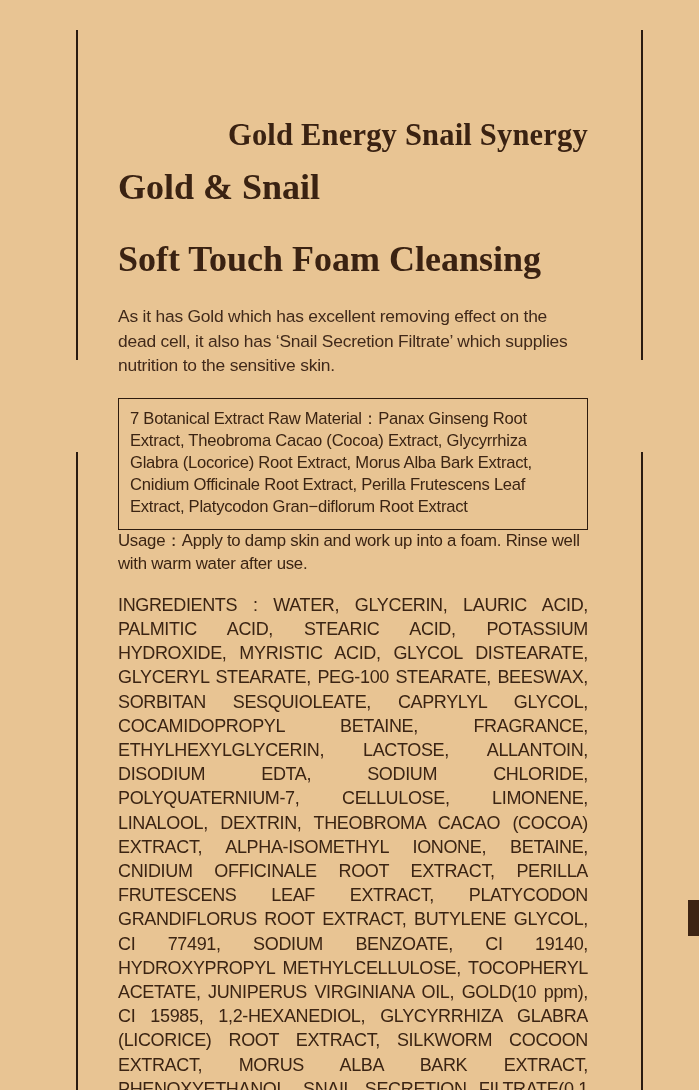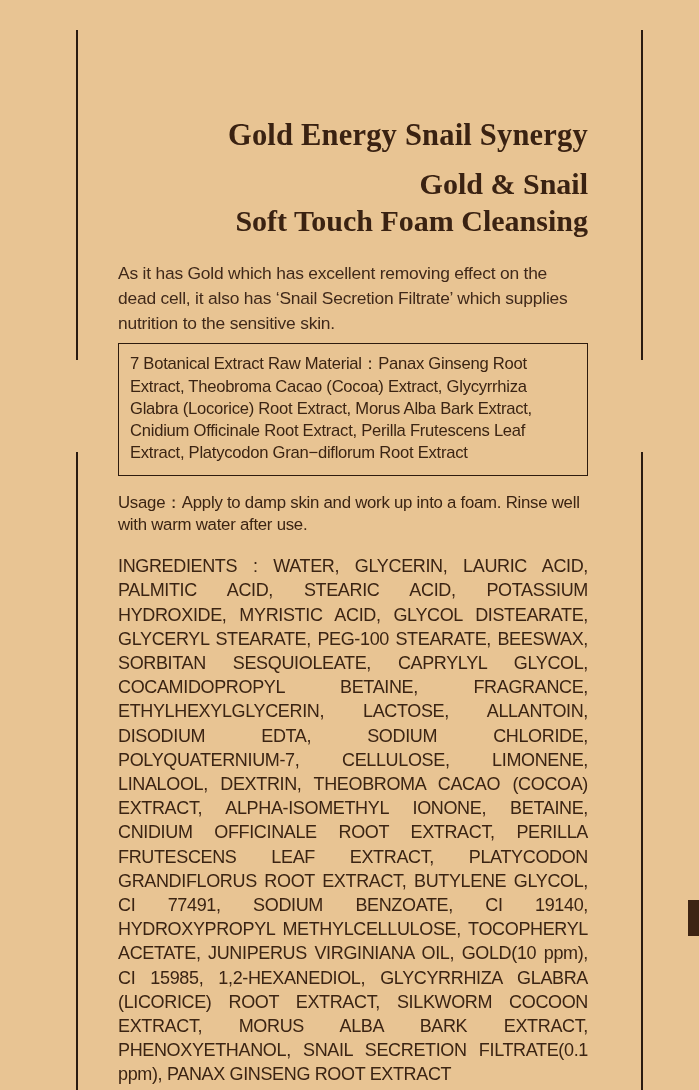--- a/index.html
+++ b/index.html
@@ -52,48 +52,47 @@
     font-size: 30.5px;
     text-align: right;
     color: #3a2212;
     margin-top: 118px;
     line-height: 1.12;
     letter-spacing: 0.2px;
   }
   .title-sub {
     font-family: "Liberation Serif", serif;
     font-weight: bold;
-    font-size: 30px;
-    text-align: right;
+    font-size: 36px;
+    text-align: left;
     color: #3a2212;
     margin-top: 14px;
     line-height: 1.22;
   }
-  .title-sub .l2 { display: block; }
+  .title-sub .l2 { display: block; margin-top: 28px; }
 
   .intro {
     font-size: 17.4px;
     line-height: 1.42;
     margin-top: 22px;
     color: #40291a;
     letter-spacing: -0.2px;
   }
 
   .botanical-box {
-    margin-top: 8px;
+    margin-top: 20px;
     border: 1.6px solid #2e1c0f;
     padding: 9px 11px 11px 11px;
     font-size: 16.6px;
     line-height: 1.33;
     letter-spacing: -0.25px;
     color: #3b2413;
   }
 
   .usage {
-    margin-top: 16px;
     font-size: 16.8px;
     line-height: 1.35;
     letter-spacing: -0.25px;
     color: #3b2413;
   }
   .usage .label { }
 
   .ingredients {
     margin-top: 17px;
     font-size: 18px;

